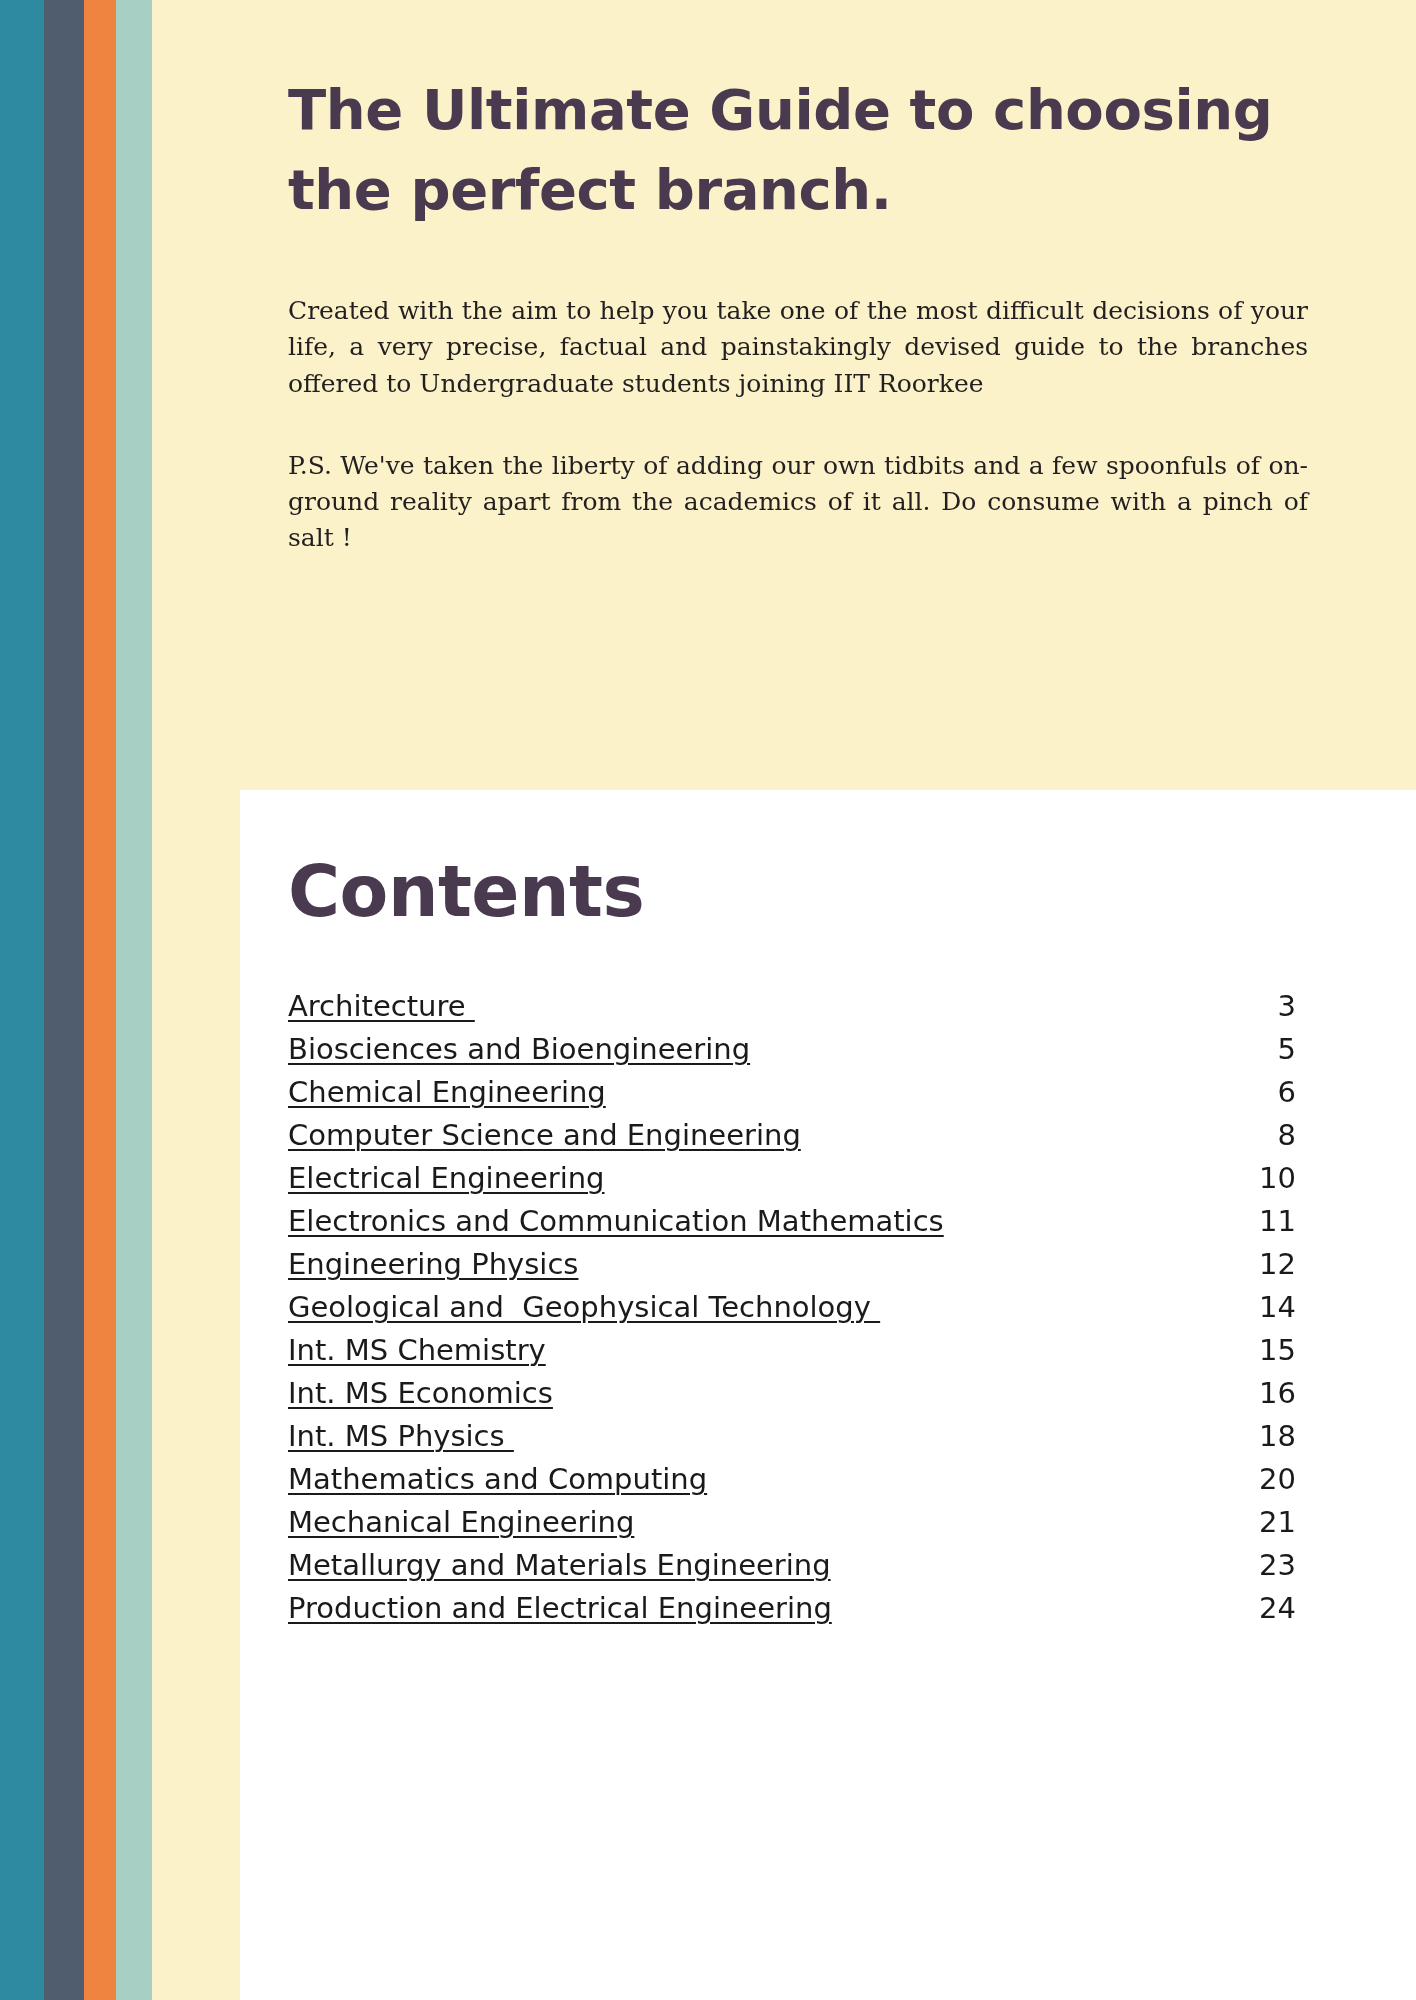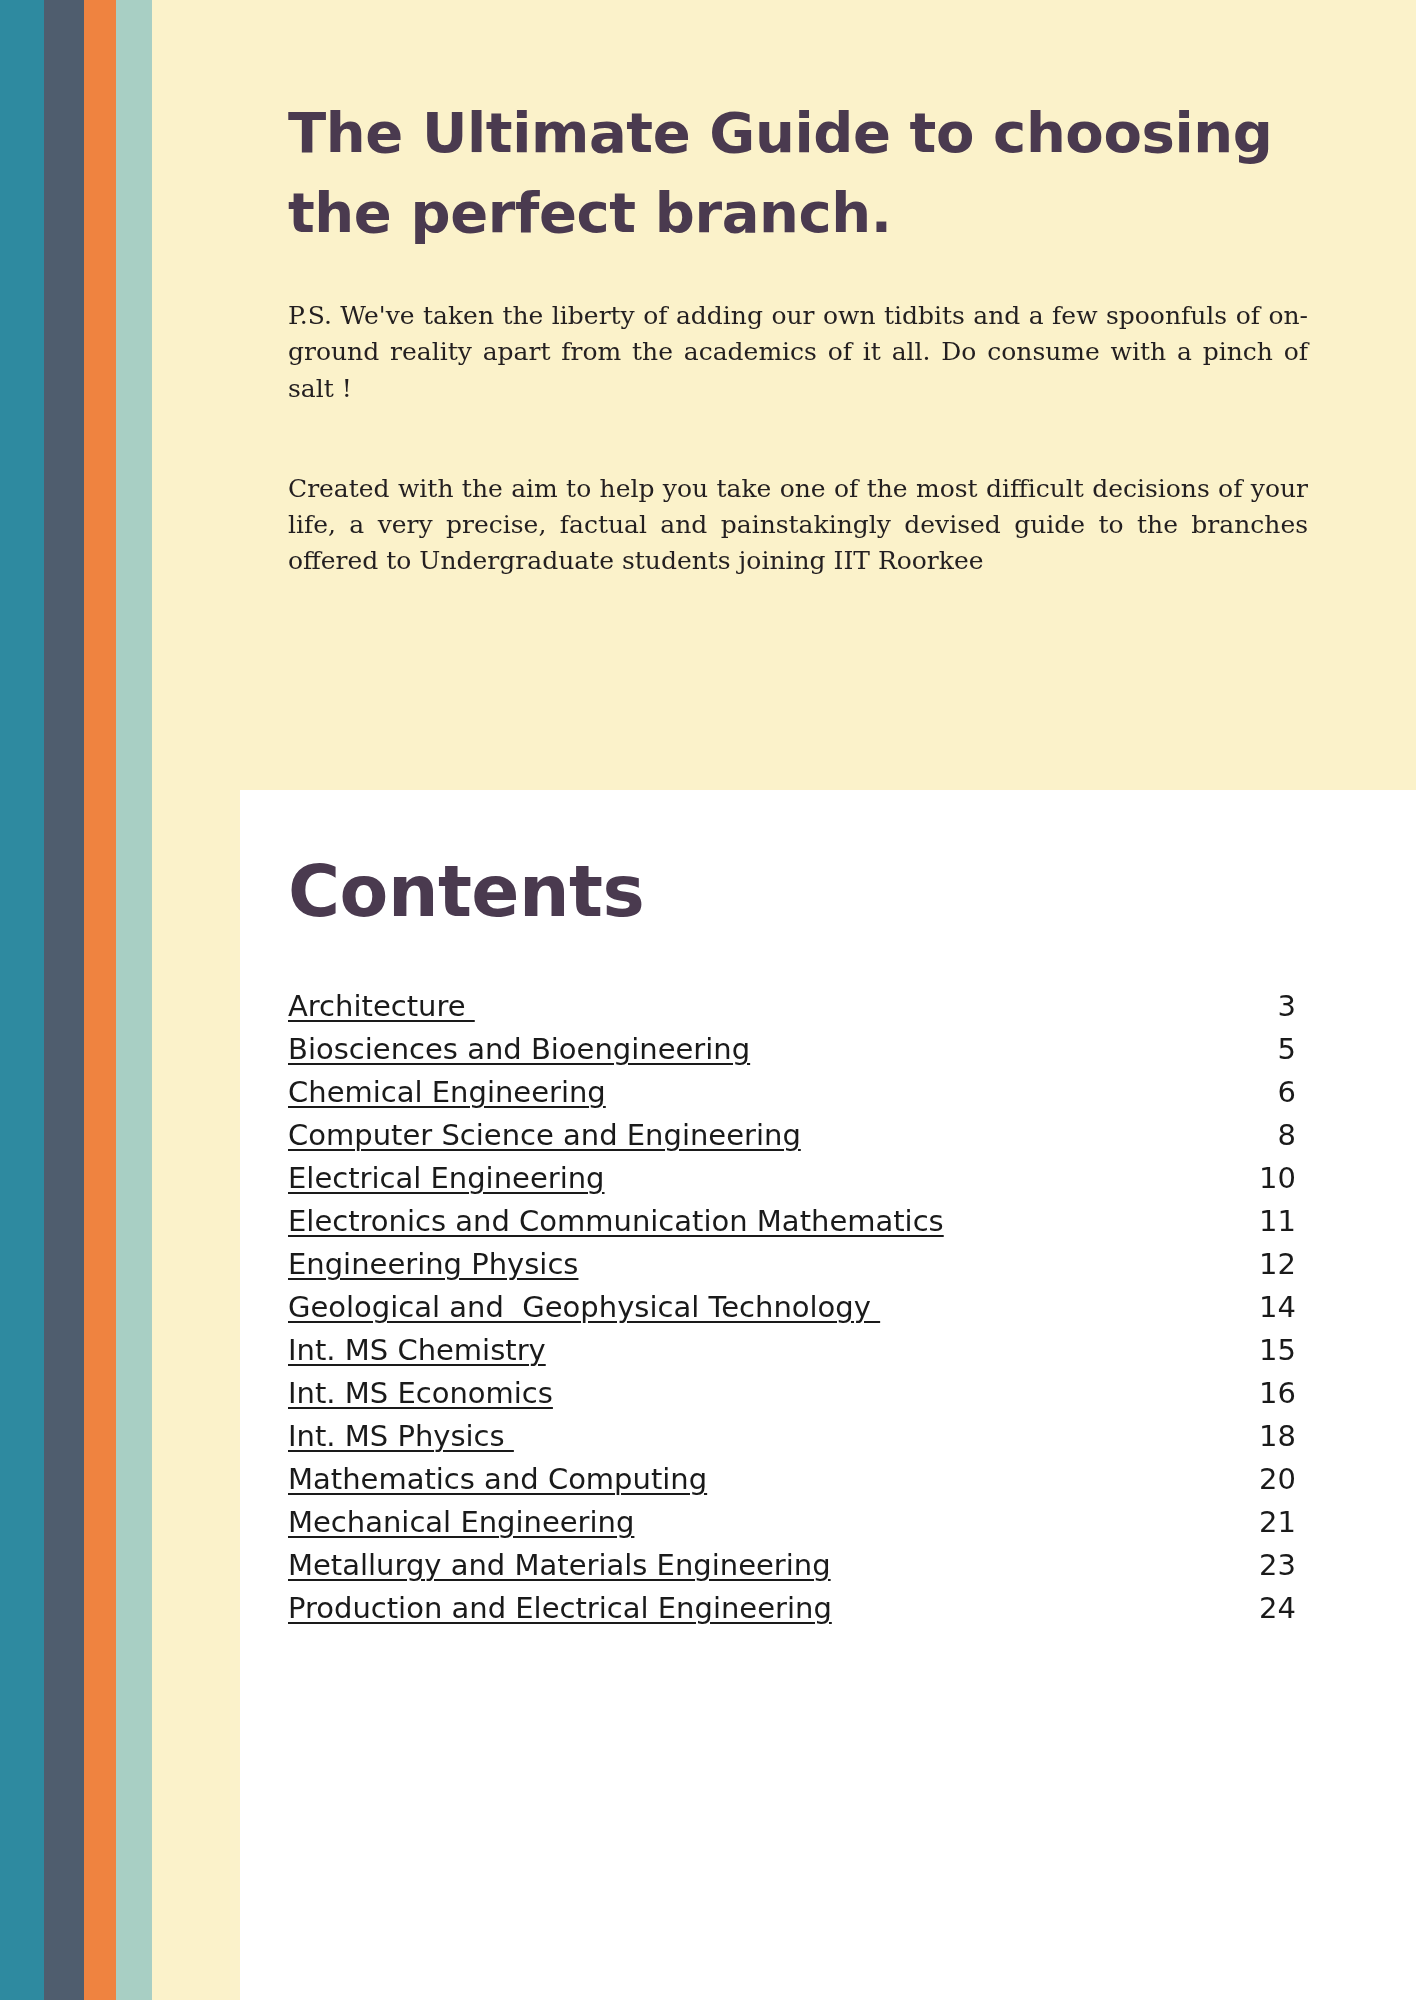--- a/index.html
+++ b/index.html
@@ -34,21 +34,21 @@
 
   
   .hero {
     position: absolute;
     left: 240px;
     top: 0;
     right: 0;
     height: 936px;
     background: #fbf2ca;
     box-sizing: border-box;
-    padding: 93px 100px 0 48px;
+    padding: 70px 100px 0 48px;
   }
   .hero-title {
     font-family: "DejaVu Sans", sans-serif;
     font-weight: bold;
     font-size: 56px;
     line-height: 1.42;
     color: #4a3a4f;
     letter-spacing: -0.4px;
     margin: 0;
     max-width: 1090px;
@@ -120,22 +120,22 @@
 <div class="stripes">
   <div class="stripe stripe-teal" style="background: rgb(46, 138, 160);"></div>
   <div class="stripe stripe-slate" style="background: rgb(79, 93, 110);"></div>
   <div class="stripe stripe-orange" style="background: rgb(239, 131, 64);"></div>
   <div class="stripe stripe-mint" style="background: rgb(168, 207, 196);"></div>
   <div class="stripe stripe-cream" style="background: rgb(251, 242, 202);"></div>
 </div>
 
 <div class="hero" style="background: rgb(251, 242, 202);">
   <h1 class="hero-title">The Ultimate Guide to choosing the perfect branch.</h1>
+  <p class="hero-para first">Created with the aim to help you take one of the most difficult decisions of your life, a very precise, factual and painstakingly devised guide to the branches offered to Undergraduate students joining IIT Roorkee</p>
   <p class="hero-para second">P.S. We've taken the liberty of adding our own tidbits and a few spoonfuls of on-ground reality apart from the academics of it all. Do consume with a pinch of salt !</p>
-  <p class="hero-para first">Created with the aim to help you take one of the most difficult decisions of your life, a very precise, factual and painstakingly devised guide to the branches offered to Undergraduate students joining IIT Roorkee</p>
 </div>
 
 <div class="contents">
   <h2 class="contents-title">Contents</h2>
   <ul class="toc" id="toc-list">
       <li class="toc-row">
         <span class="toc-label">Architecture </span>
         <span class="toc-page">3</span>
       </li>
       <li class="toc-row">

